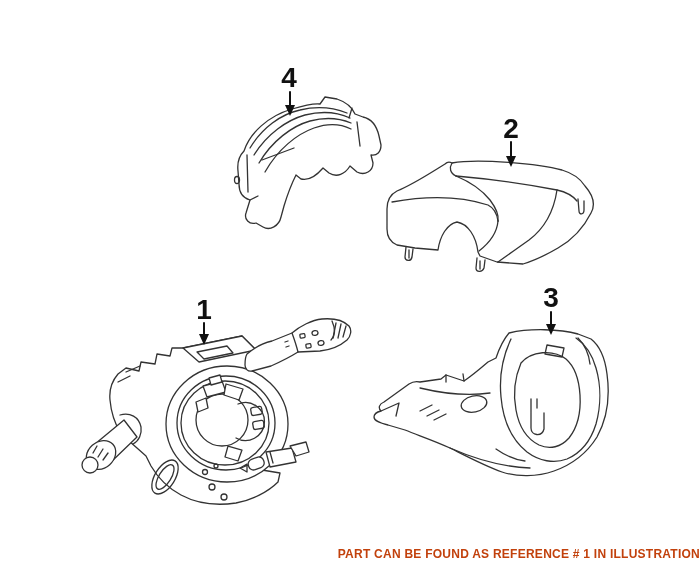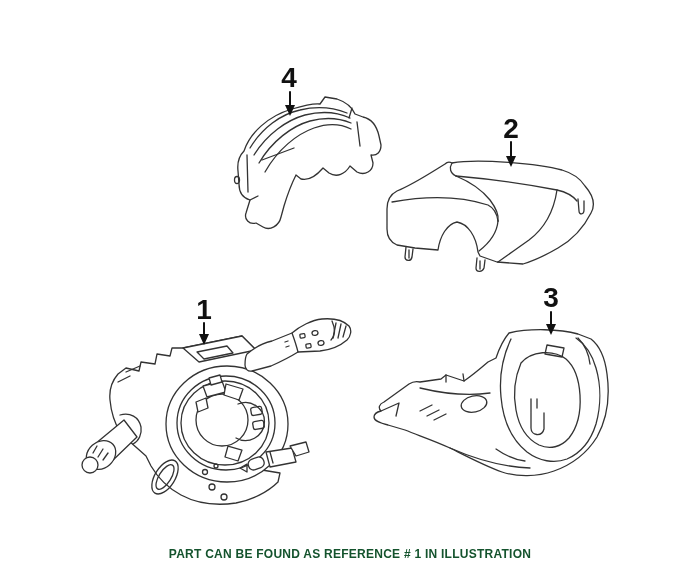--- a/index.html
+++ b/index.html
@@ -7,22 +7,22 @@
     position:relative;width:700px;height:571px;background:#ffffff;
     font-family:"Liberation Sans",sans-serif;overflow:hidden;
   }
   .lineart{position:absolute;left:0;top:0;}
   .callout{
     position:absolute;transform:translateX(-50%);
     font-weight:700;font-size:28px;line-height:1;color:#111111;
     user-select:none;
   }
   .footer-note{
-    position:absolute;left:0;right:0;top:547px;text-align:center;
-    font-weight:700;font-size:12px;letter-spacing:.25px;color:#14532d;
+    position:absolute;left:0;right:0;top:547px;text-align:right;
+    font-weight:700;font-size:12px;letter-spacing:.25px;color:#c2410c;
   }
 </style>
 </head>
 <body>
 
 <div class="stage">
 
   <svg class="lineart" width="700" height="571" viewBox="0 0 700 571" fill="none" stroke="#333333" stroke-width="1.3" stroke-linecap="round" stroke-linejoin="round">
 
     <g>

